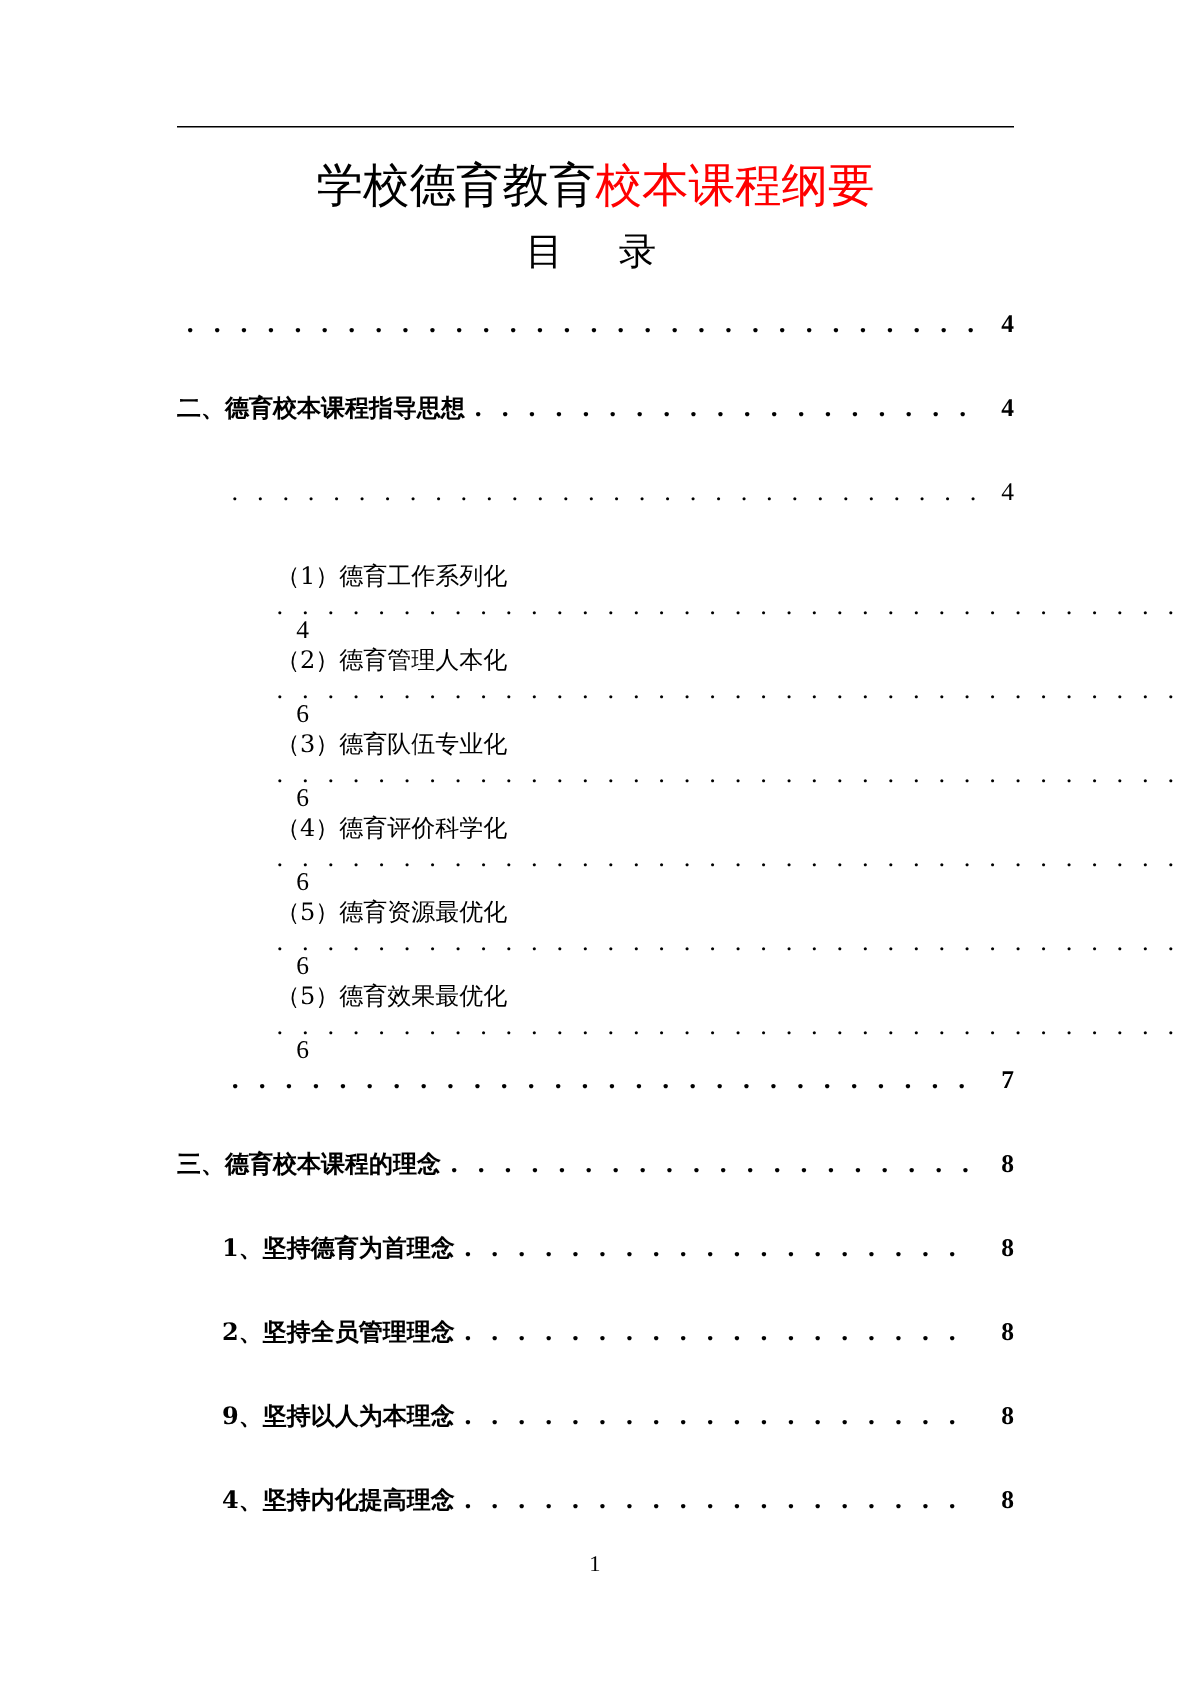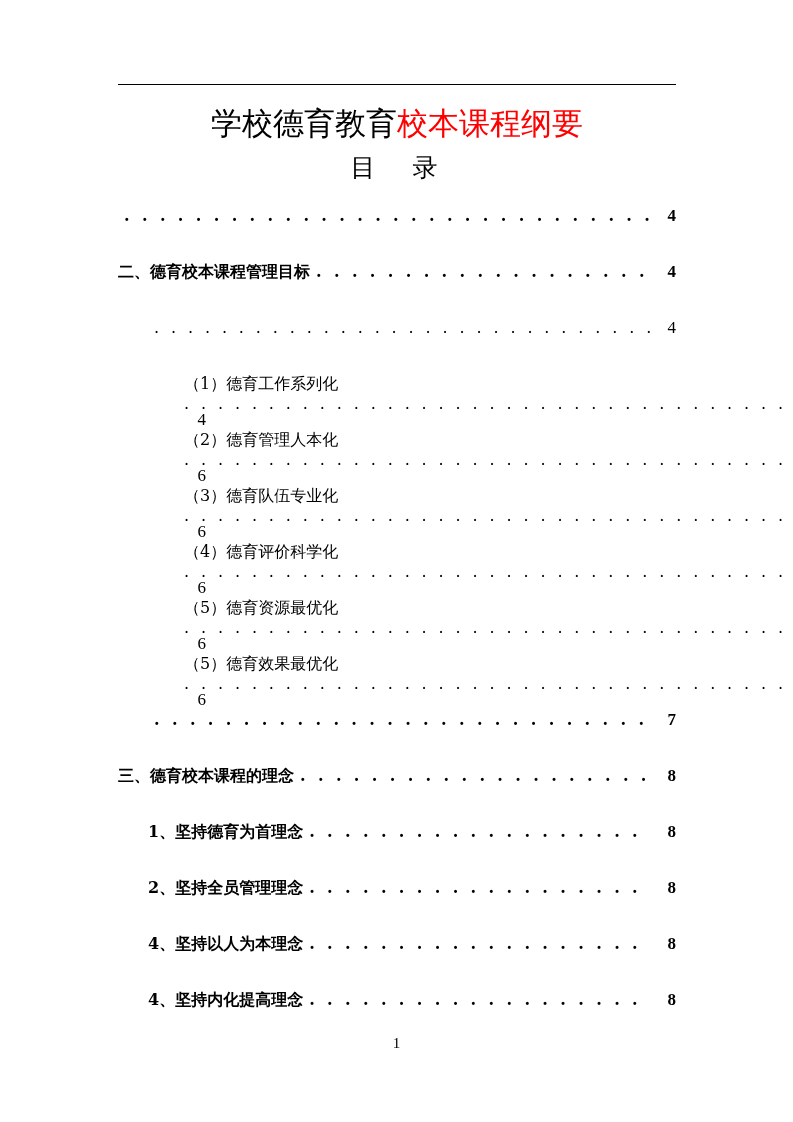--- a/index.html
+++ b/index.html
@@ -45,21 +45,21 @@
   .doc-title .part1 { color: #000000; }
   .doc-title .part2 { color: #ff0000; }
   .toc-heading {
     position: absolute;
     left: 118px;
     top: 152px;
     width: 558px;
     text-align: center;
     font-size: 25px;
     line-height: 32px;
-    font-family: Liberation Serif, serif;
+    font-family: Liberation Sans, sans-serif;
     letter-spacing: 6px;
     color: #000000;
   }
   .toc {
     position: absolute;
     left: 118px;
     top: 206px;
     width: 558px;
   }
   .toc-row {
@@ -123,21 +123,21 @@
   <div class="toc-heading">目　录</div>
 
   <div class="toc">
 
     <div class="toc-row lvl-1">
       <span class="leader">. . . . . . . . . . . . . . . . . . . . . . . . . . . . . . . . . . . . . . . . . . . . . . . . . . . . . . . . . .</span>
       <span class="page-no">4</span>
     </div>
 
     <div class="toc-row lvl-1">
-      <span class="label">二、德育校本课程管理目标</span>
+      <span class="label">二、德育校本课程指导思想</span>
       <span class="leader">. . . . . . . . . . . . . . . . . . . . . . . . . . . . . . . . . . . . . . . . . . . . . . . . . . . . . . . . . .</span>
       <span class="page-no">4</span>
     </div>
 
     <div class="toc-row lvl-2">
       <span class="leader">. . . . . . . . . . . . . . . . . . . . . . . . . . . . . . . . . . . . . . . . . . . . . . . . . . . . . . . . . .</span>
       <span class="page-no">4</span>
     </div>
 
     <div class="toc-row lvl-3">
@@ -193,21 +193,21 @@
       <span class="page-no">8</span>
     </div>
 
     <div class="toc-row lvl-2 lvl-b">
       <span class="label">2、坚持全员管理理念</span>
       <span class="leader">. . . . . . . . . . . . . . . . . . . . . . . . . . . . . . . . . . . . . . . . . . . . . . . . . . . . . . . . . .</span>
       <span class="page-no">8</span>
     </div>
 
     <div class="toc-row lvl-2 lvl-b">
-      <span class="label">4、坚持以人为本理念</span>
+      <span class="label">9、坚持以人为本理念</span>
       <span class="leader">. . . . . . . . . . . . . . . . . . . . . . . . . . . . . . . . . . . . . . . . . . . . . . . . . . . . . . . . . .</span>
       <span class="page-no">8</span>
     </div>
 
     <div class="toc-row lvl-2 lvl-b">
       <span class="label">4、坚持内化提高理念</span>
       <span class="leader">. . . . . . . . . . . . . . . . . . . . . . . . . . . . . . . . . . . . . . . . . . . . . . . . . . . . . . . . . .</span>
       <span class="page-no">8</span>
     </div>
 

